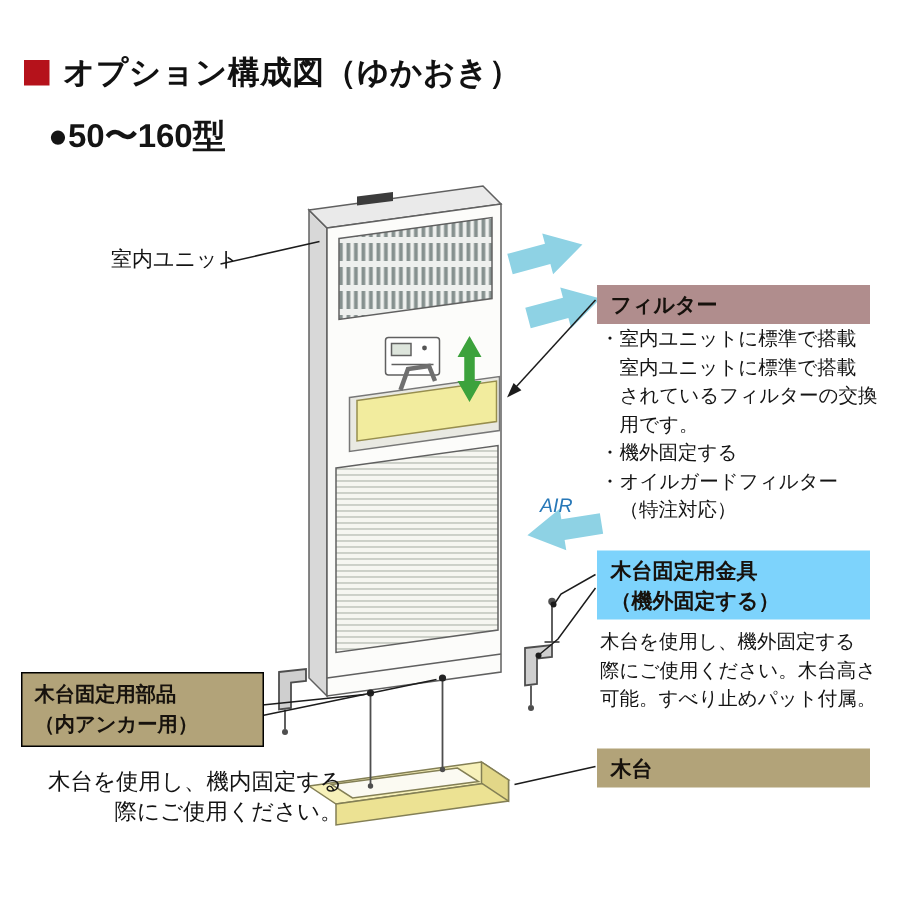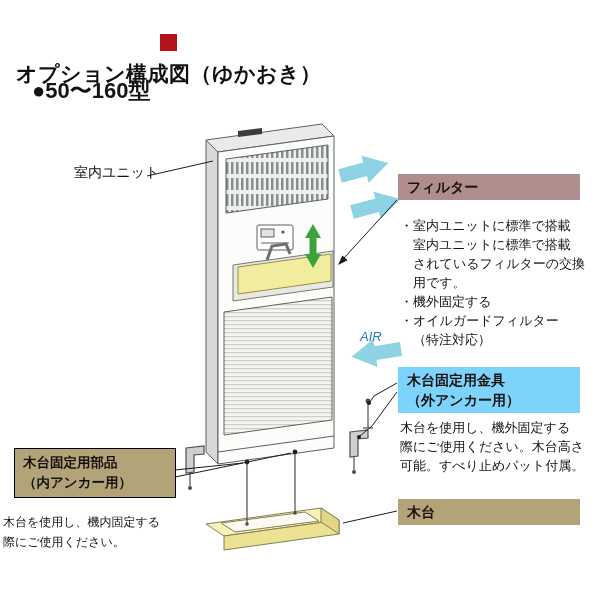--- a/index.html
+++ b/index.html
@@ -1,21 +1,21 @@
 <!DOCTYPE html>
 <html><head>
 <meta charset="utf-8">
 <style>
   * { margin:0; padding:0; box-sizing:border-box; }
   html,body { width:600px; height:600px; }
   body { background:#ffffff; font-family:"Liberation Sans","DejaVu Sans",sans-serif; color:#141414; }
   #stage { position:relative; width:600px; height:600px; overflow:hidden; background:#fff; }
   .abs { position:absolute; }
   svg.diagram { position:absolute; left:0; top:0; }
-  .title-row { left:16px; top:34px; display:flex; align-items:center; gap:9px;flex-direction:column; }
+  .title-row { left:16px; top:34px; display:flex; align-items:center; gap:9px; }
   .red-sq { width:17px; height:17px; display:inline-block; }
   .title { font-size:21px; font-weight:bold; letter-spacing:.5px; color:#111; }
   .model { left:32px; top:76px; font-size:22px; font-weight:bold; }
   .label-plain { font-size:14px; }
   .hdr { width:182px; font-size:14px; font-weight:bold; padding:3px 9px; line-height:20px; color:#17120d; }
   .body-block { font-size:13px; line-height:19px; color:#141414; }
   .air { font-size:13px; font-weight:normal; font-style:italic; }
   .inner-box { width:162px; border:1.5px solid #000; padding:4px 8px; font-size:13.5px; font-weight:bold; line-height:20px; color:#17120d; }
 </style>
 </head>
@@ -112,48 +112,48 @@
     <span class="red-sq" style="background: rgb(181, 18, 27);"></span>
     <div class="title">オプション構成図（ゆかおき）</div>
   </div>
 
   <div class="abs model">●50〜160型</div>
 
   <div class="abs label-plain" style="left:74px;top:164px;">室内ユニット</div>
 
   <div class="abs air" style="left: 360px; top: 329px; color: rgb(40, 120, 184);">AIR</div>
 
-  <div class="abs hdr" style="left: 398px; top: 174px; background: rgb(176, 141, 141);">フィルター</div>
+  <div class="abs hdr" style="left: 398px; top: 190px; background: rgb(176, 141, 141);">フィルター</div>
 
   <div class="abs body-block" style="left:400px;top:216px;">
     <div>・室内ユニットに標準で搭載</div>
     <div>　室内ユニットに標準で搭載</div>
     <div>　されているフィルターの交換</div>
     <div>　用です。</div>
     <div>・機外固定する</div>
     <div>・オイルガードフィルター</div>
     <div>　（特注対応）</div>
   </div>
 
   <div class="abs hdr" style="left: 398px; top: 367px; background: #7dd3fc;">
     <div>木台固定用金具</div>
-    <div>（外アンカー用）</div>
+    <div>（機外固定する）</div>
   </div>
 
   <div class="abs body-block" style="left:400px;top:418px;">
     <div>木台を使用し、機外固定する</div>
     <div>際にご使用ください。木台高さ</div>
     <div>可能。すべり止めパット付属。</div>
   </div>
 
   <div class="abs hdr" style="left: 398px; top: 499px; background: rgb(178, 163, 121);">木台</div>
 
   <div class="abs inner-box" style="left: 14px; top: 448px; background: rgb(178, 163, 121);">
     <div>木台固定用部品</div>
     <div>（内アンカー用）</div>
   </div>
 
-  <div class="abs body-block" style="left:3px;top:512px;font-size:12px;line-height:20px;">
+  <div class="abs body-block" style="left:32px;top:512px;font-size:15px;line-height:20px;text-align:right;">
     <div>木台を使用し、機内固定する</div>
     <div>際にご使用ください。</div>
   </div>
 
 </div>
 
 </body></html>

